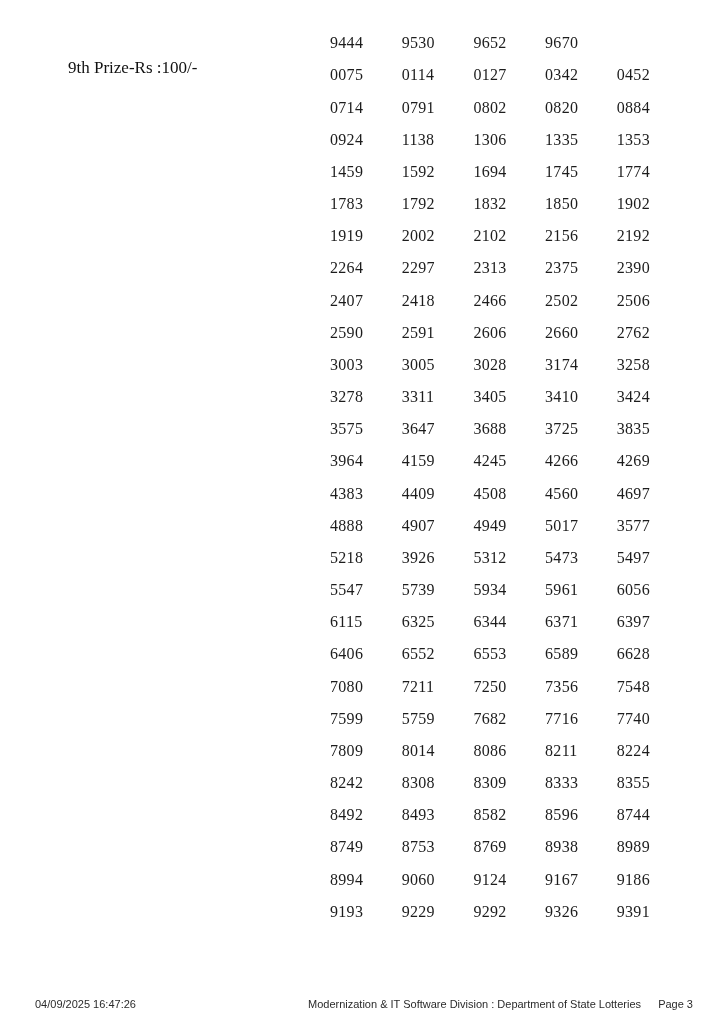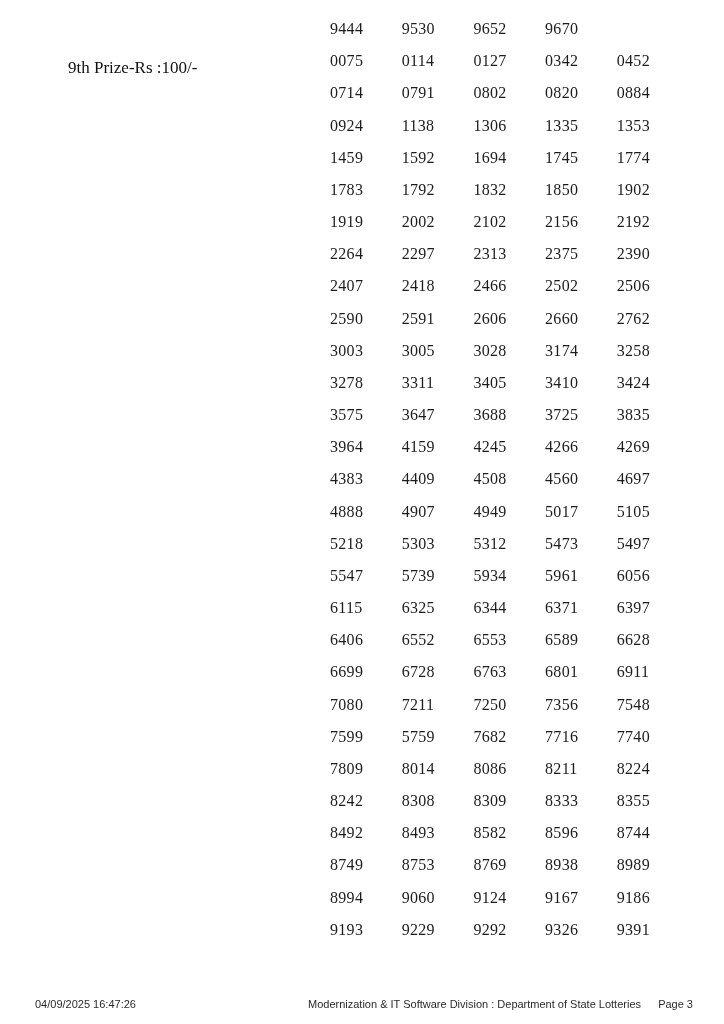--- a/index.html
+++ b/index.html
@@ -26,21 +26,21 @@
     white-space: nowrap;
   }
   .numbers-grid {
     position: absolute;
     left: 330px;
     top: 20px;
     width: 370px;
   }
   .grid-row {
     display: flex;
-    align-items: flex-start;
+    align-items: flex-end;
     height: 32.18px;
   }
   .cell {
     display: inline-block;
     width: 71.7px;
     font-family: "Liberation Serif", serif;
     font-size: 16px;
     font-weight: 400;
     color: #1c1c1c;
     letter-spacing: 0.3px;
@@ -186,25 +186,25 @@
         <span class="cell">4409</span>
         <span class="cell">4508</span>
         <span class="cell">4560</span>
         <span class="cell">4697</span>
       </div>
       <div class="grid-row">
         <span class="cell">4888</span>
         <span class="cell">4907</span>
         <span class="cell">4949</span>
         <span class="cell">5017</span>
-        <span class="cell">5105</span>
+        <span class="cell">3577</span>
       </div>
       <div class="grid-row">
         <span class="cell">5218</span>
-        <span class="cell">5303</span>
+        <span class="cell">3926</span>
         <span class="cell">5312</span>
         <span class="cell">5473</span>
         <span class="cell">5497</span>
       </div>
       <div class="grid-row">
         <span class="cell">5547</span>
         <span class="cell">5739</span>
         <span class="cell">5934</span>
         <span class="cell">5961</span>
         <span class="cell">6056</span>
@@ -217,27 +217,20 @@
         <span class="cell">6397</span>
       </div>
       <div class="grid-row">
         <span class="cell">6406</span>
         <span class="cell">6552</span>
         <span class="cell">6553</span>
         <span class="cell">6589</span>
         <span class="cell">6628</span>
       </div>
       <div class="grid-row">
-        <span class="cell">6699</span>
-        <span class="cell">6728</span>
-        <span class="cell">6763</span>
-        <span class="cell">6801</span>
-        <span class="cell">6911</span>
-      </div>
-      <div class="grid-row">
         <span class="cell">7080</span>
         <span class="cell">7211</span>
         <span class="cell">7250</span>
         <span class="cell">7356</span>
         <span class="cell">7548</span>
       </div>
       <div class="grid-row">
         <span class="cell">7599</span>
         <span class="cell">5759</span>
         <span class="cell">7682</span>

